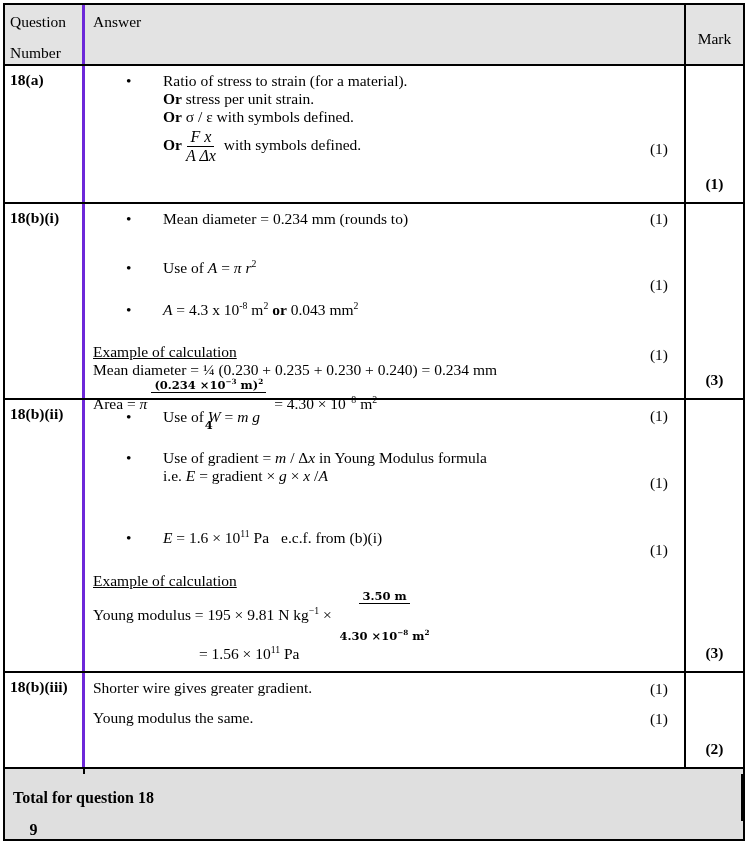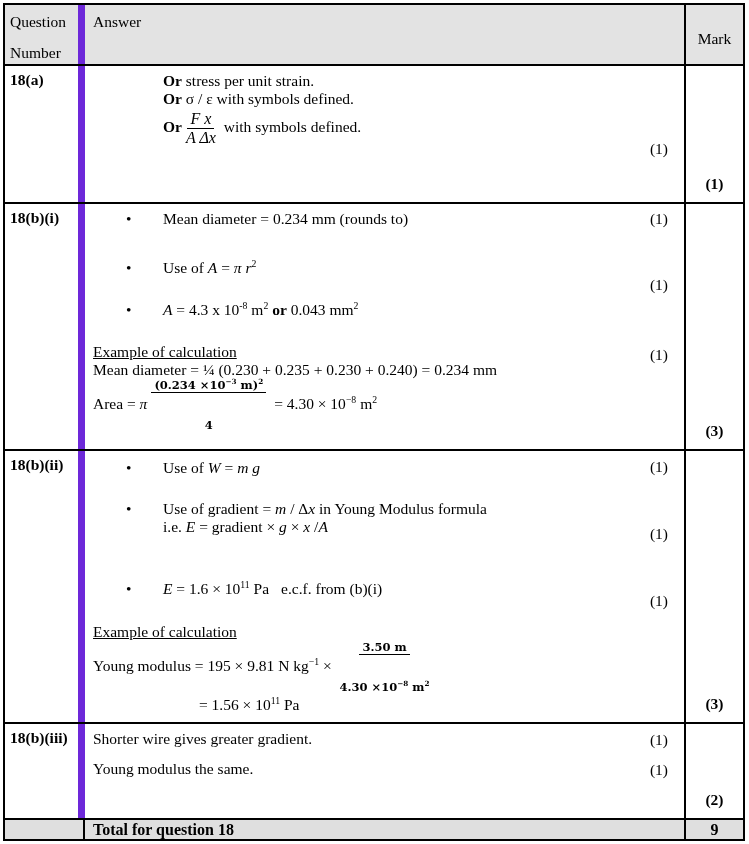--- a/index.html
+++ b/index.html
@@ -11,29 +11,29 @@
     position: relative;
   }
   .tbl {
     position: absolute; left: 3px; top: 3px;
     width: 742px; height: 838px;
     border: 2px solid #000;
     display: flex; flex-direction: column;
     background: #fff;
   }
   .row { display: flex; border-bottom: 2px solid #000; }
-  .row:last-child { border-bottom: none; }
+  .row:last-child { border-bottom: none; flex-direction: column; }
   .r-head  { height: 61px;  background: var(--header-bg, #e3e3e3); }
   .r-a     { height: 138px; }
-  .r-bi    { height: 247px; }
+  .r-bi    { height: 196px; }
   .r-bii   { height: 273px; }
   .r-biii  { height: 96px; }
   .r-total { flex: 1; background: var(--total-bg, #dfdfdf); font-weight: bold; }
 
-  .qcell { width: 80px; border-right: 7px solid #6d28d9; padding: 5px 4px 0 5px; font-weight: bold; }
+  .qcell { width: 80px; border-right: 3px solid #6d28d9; padding: 5px 4px 0 5px; font-weight: bold; }
   .acell { flex: 1; border-right: 2px solid #000; padding: 6px 8px 0 8px; position: relative; }
   .mcell { width: 57px; display: flex; align-items: flex-end; justify-content: center;
            padding-bottom: 9px; font-weight: bold; }
 
   .r-head .qcell { font-weight: normal; padding-top: 8px; line-height: 18px; }
   .r-head .qcell .h2 { margin-top: 13px; }
   .r-head .acell { padding-top: 8px; }
   .r-head .mcell { align-items: center; padding: 8px 0 0 0; font-weight: normal; }
 
   .line { line-height: 18px; position: relative; }
@@ -89,20 +89,21 @@
     <div class="mcell">
       <span>Mark</span>
     </div>
   </div>
 
   <div class="row r-a">
     <div class="qcell">
       <span>18(a)</span>
     </div>
     <div class="acell">
+      <div class="line bl l1"><span>Ratio of stress to strain (for a material).</span></div>
       <div class="line cont l2"><span class="b">Or</span><span> stress per unit strain.</span></div>
       <div class="line cont l3"><span class="b">Or</span><span> σ / ε with symbols defined.</span></div>
       <div class="line cont l4"><span class="b">Or</span><span class="frac sfrac">
             <span class="fn">F x</span>
             <span class="fd">A Δx</span>
           </span><span> with symbols defined.</span></div>
       <span class="pm pm-a1">(1)</span>
     </div>
     <div class="mcell">
         <span>(1)</span>

